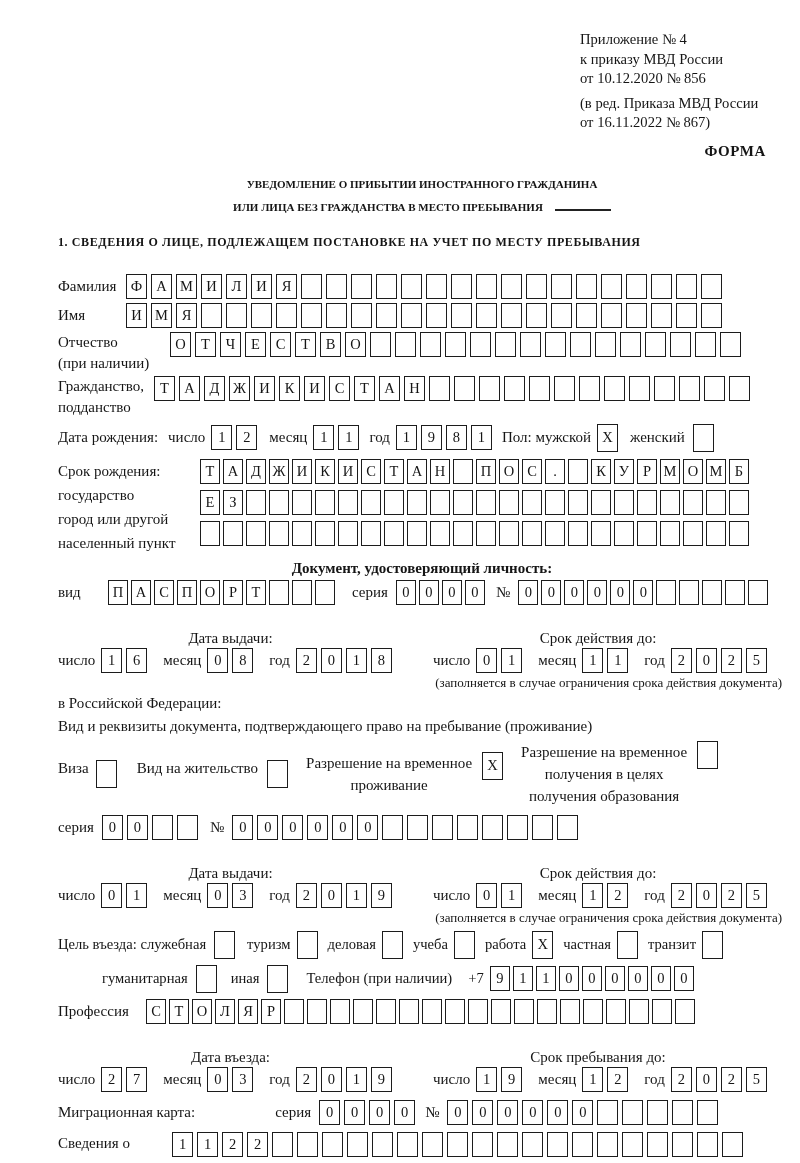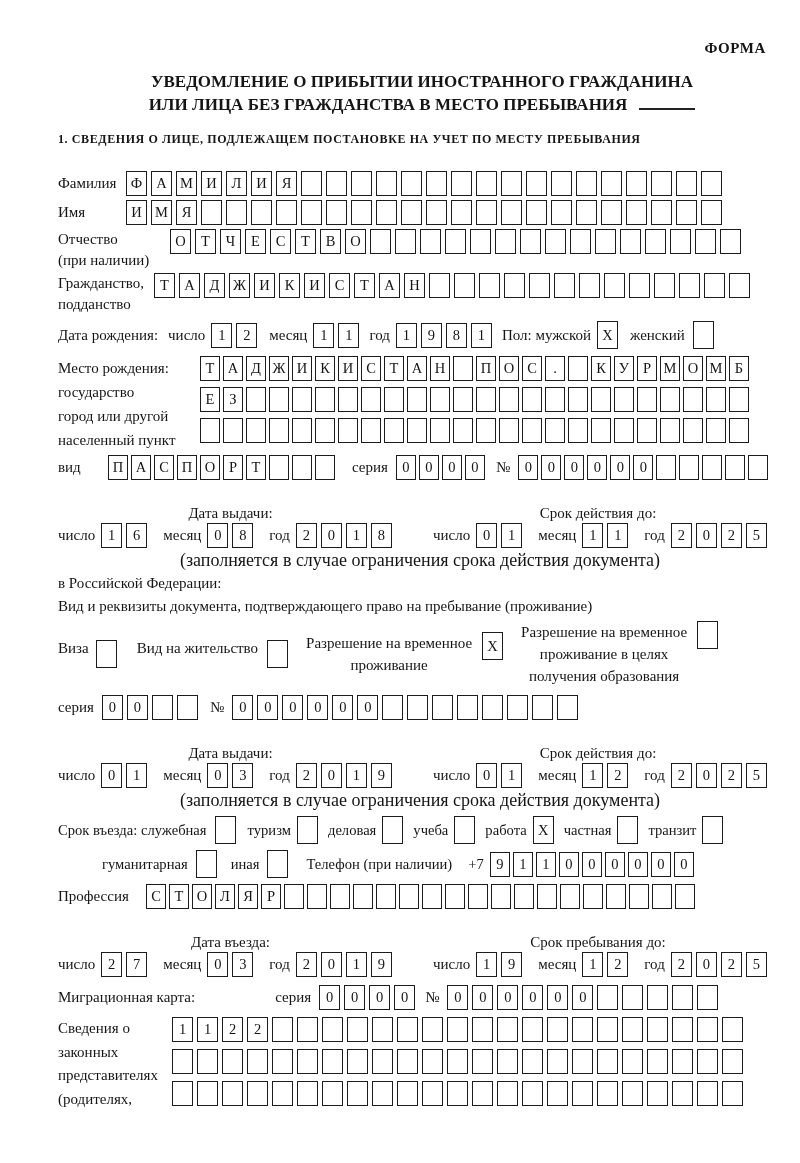--- a/index.html
+++ b/index.html
@@ -16,49 +16,56 @@
     font-size:14.5px; background:#fff;
   }
   .tight .cell { width:20px; margin-right:3px; }
   .cb .cell { height:28px; }
   .frow { display:flex; align-items:center; white-space:nowrap; }
   .fstart { display:flex; align-items:flex-start; white-space:nowrap; }
   .lab { flex:none; }
   .appendix { margin-left:auto; width:206px; line-height:19.5px; font-size:14.6px; }
   .appendix .note { margin-top:5px; }
   .forma { text-align:right; padding-right:20px; font-weight:bold; margin-top:10px; letter-spacing:0.6px; }
-  .title { text-align:center; font-weight:bold; font-size:17px; line-height:23px; margin-top:13px; }
+  .title { text-align:center; font-weight:bold; font-size:11px; line-height:23px; margin-top:13px; }
   .blank-line { display:inline-block; width:56px; border-bottom:2.2px solid #222; height:13px; margin-left:12px; }
   .section1 { font-weight:bold; margin-top:16px; font-size:12px; letter-spacing:0.6px; }
   .w68 { width:68px; } .w112 { width:112px; } .w96 { width:96px; }
   .ml6 { margin-left:6px; } .ml8 { margin-left:8px; } .ml10 { margin-left:10px; } .ml14 { margin-left:14px; }
   .mr6 { margin-right:6px; } .mr8 { margin-right:8px; }
   .lab2 { line-height:21px; }
   .bp-label { width:142px; line-height:24px; flex:none; }
   .bp-rows .cells { margin-bottom:6px; }
   .center-b { text-align:center; font-weight:bold; margin-top:5px; }
   .dhead { display:flex; margin-top:25px; }
   .dhead .left { width:345px; text-align:center; }
   .dhead .right { width:330px; text-align:center; margin-left:30px; }
   .drow { display:flex; align-items:center; margin-top:1px; white-space:nowrap; }
   .dgroup { display:flex; align-items:center; white-space:nowrap; }
   .dgroup .lbl { margin-right:6px; }
   .dgroup .seg { margin-left:12px; margin-right:6px; }
-  .note-r { text-align:center; font-size:18px; margin-top:2px; padding-right:4px; }
+  .note-r { text-align:right; font-size:13px; margin-top:2px; padding-right:4px; }
   .permit-row { display:flex; align-items:center; margin-top:6px; white-space:nowrap; }
   .p-item { display:flex; align-items:flex-start; }
   .p-center { text-align:center; line-height:22px; }
   .rep-label { width:114px; line-height:23.5px; flex:none; }
   .rep-rows .cells { margin-bottom:7px; }
 </style>
 </head>
 <body>
 
 <div class="page">
 
+  <div class="appendix">
+    <div>Приложение № 4</div>
+    <div>к приказу МВД России</div>
+    <div>от 10.12.2020 № 856</div>
+    <div class="note">(в ред. Приказа МВД России</div>
+    <div>от 16.11.2022 № 867)</div>
+  </div>
 
   <div class="forma">ФОРМА</div>
 
   <div class="title">
     <div>УВЕДОМЛЕНИЕ О ПРИБЫТИИ ИНОСТРАННОГО ГРАЖДАНИНА</div>
     <div>
       <span>ИЛИ ЛИЦА БЕЗ ГРАЖДАНСТВА В МЕСТО ПРЕБЫВАНИЯ</span><span class="blank-line"></span>
     </div>
   </div>
 
@@ -213,21 +220,21 @@
         <span class="cell">X</span>
       </span>
     <span class="ml8 mr8">женский</span>
     <span class="cells cb">
         <span class="cell"></span>
       </span>
   </div>
 
   <div class="fstart" style="margin-top:7px">
     <div class="bp-label">
-      <div>Место рождения:</div>
+      <div>Срок рождения:</div>
       <div>государство</div>
       <div>город или другой</div>
       <div>населенный пункт</div>
     </div>
     <div class="bp-rows">
       <div><span class="cells tight">
             <span class="cell">Т</span>
             <span class="cell">А</span>
             <span class="cell">Д</span>
             <span class="cell">Ж</span>
@@ -300,20 +307,21 @@
             <span class="cell"></span>
             <span class="cell"></span>
             <span class="cell"></span>
             <span class="cell"></span>
             <span class="cell"></span>
             <span class="cell"></span>
           </span></div>
     </div>
   </div>
 
+  <div class="center-b">Документ, удостоверяющий личность:</div>
 
   <div class="frow tight" style="margin-top:3px">
     <span class="lab" style="width:50px">вид</span>
     <span class="cells tight">
         <span class="cell">П</span>
         <span class="cell">А</span>
         <span class="cell">С</span>
         <span class="cell">П</span>
         <span class="cell">О</span>
         <span class="cell">Р</span>
@@ -412,21 +420,21 @@
         <div>Разрешение на временное</div>
         <div>проживание</div>
       </div>
       <span class="cells cb">
           <span class="cell">X</span>
         </span>
     </div>
     <div class="p-item" style="margin-left:14px">
       <div class="p-center" style="margin-right:10px">
         <div>Разрешение на временное</div>
-        <div>проживание в целях</div>
+        <div>получения в целях</div>
         <div>получения образования</div>
       </div>
       <span class="cells cb">
           <span class="cell"></span>
         </span>
     </div>
   </div>
 
   <div class="frow" style="margin-top:8px">
     <span class="mr8">серия</span>
@@ -495,21 +503,21 @@
           <span class="cell">2</span>
           <span class="cell">0</span>
           <span class="cell">2</span>
           <span class="cell">5</span>
         </span>
     </div>
   </div>
   <div class="note-r">(заполняется в случае ограничения срока действия документа)</div>
 
   <div class="frow" style="margin-top:5px; font-size:14.6px">
-    <span class="mr8">Срок въезда: служебная</span>
+    <span class="mr8">Цель въезда: служебная</span>
     <span class="cells cb">
         <span class="cell"></span>
       </span>
     <span class="ml8 mr6">туризм</span>
     <span class="cells cb">
         <span class="cell"></span>
       </span>
     <span class="ml6 mr6">деловая</span>
     <span class="cells cb">
         <span class="cell"></span>

